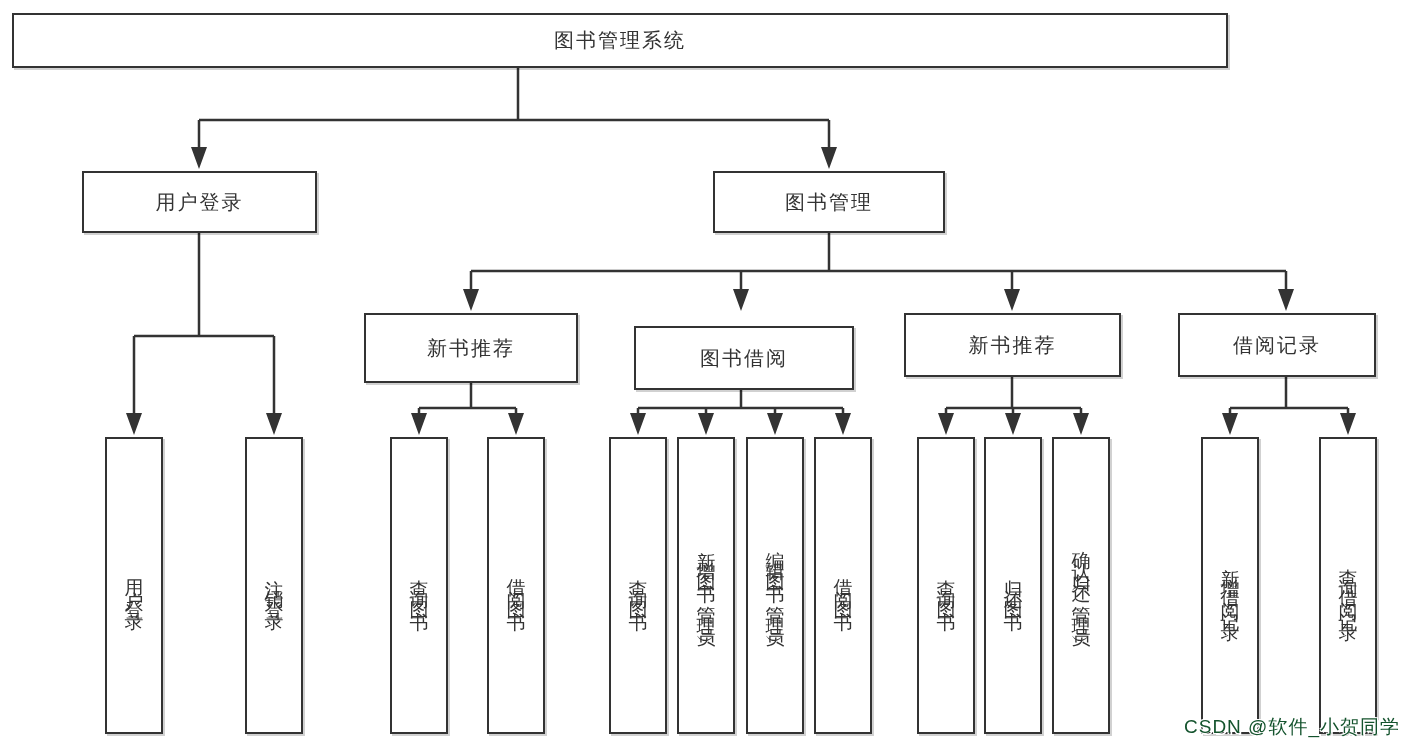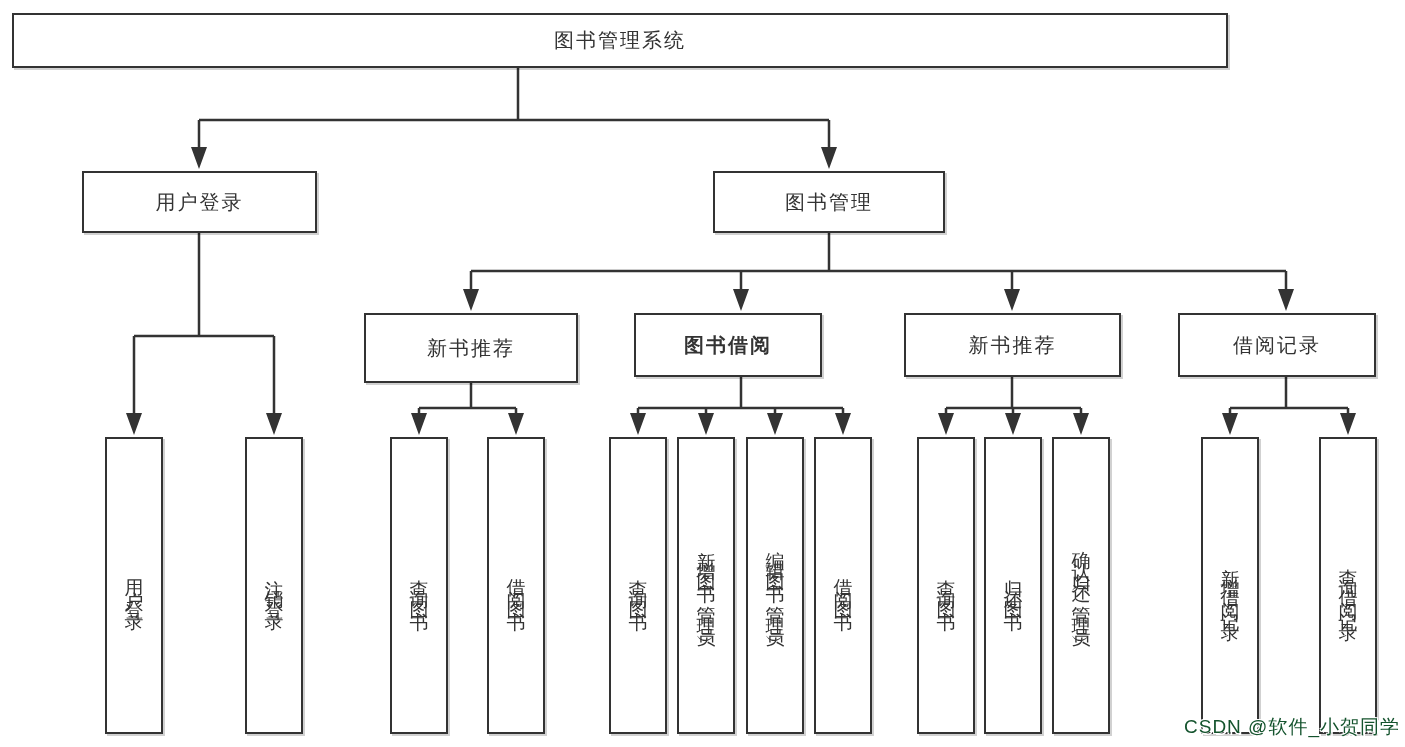--- a/index.html
+++ b/index.html
@@ -71,21 +71,21 @@
   <div class="node hnode" style="left:82px;top:171px;width:235px;height:62px;">
     <span>用户登录</span>
   </div>
   <div class="node hnode" style="left:713px;top:171px;width:232px;height:62px;">
     <span>图书管理</span>
   </div>
 
   <div class="node hnode" style="left:364px;top:313px;width:214px;height:70px;">
     <span>新书推荐</span>
   </div>
-  <div class="node hnode" style="left:634px;top:313px;width:188px;height:64px;font-weight:bold;">
+  <div class="node hnode" style="left:634px;top:326px;width:220px;height:64px;">
     <span>图书借阅</span>
   </div>
   <div class="node hnode" style="left:904px;top:313px;width:217px;height:64px;">
     <span>新书推荐</span>
   </div>
   <div class="node hnode" style="left:1178px;top:313px;width:198px;height:64px;">
     <span>借阅记录</span>
   </div>
 
   <div class="node leaf" style="left:105px;top:437px;width:58px;height:297px;">

